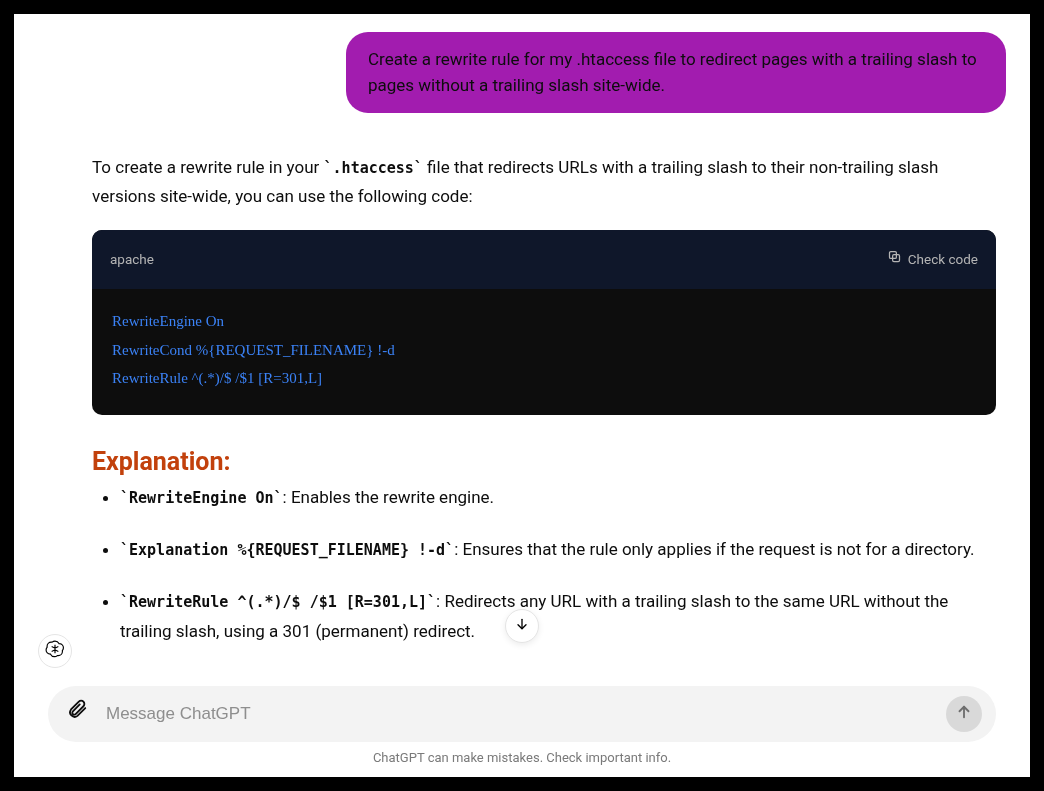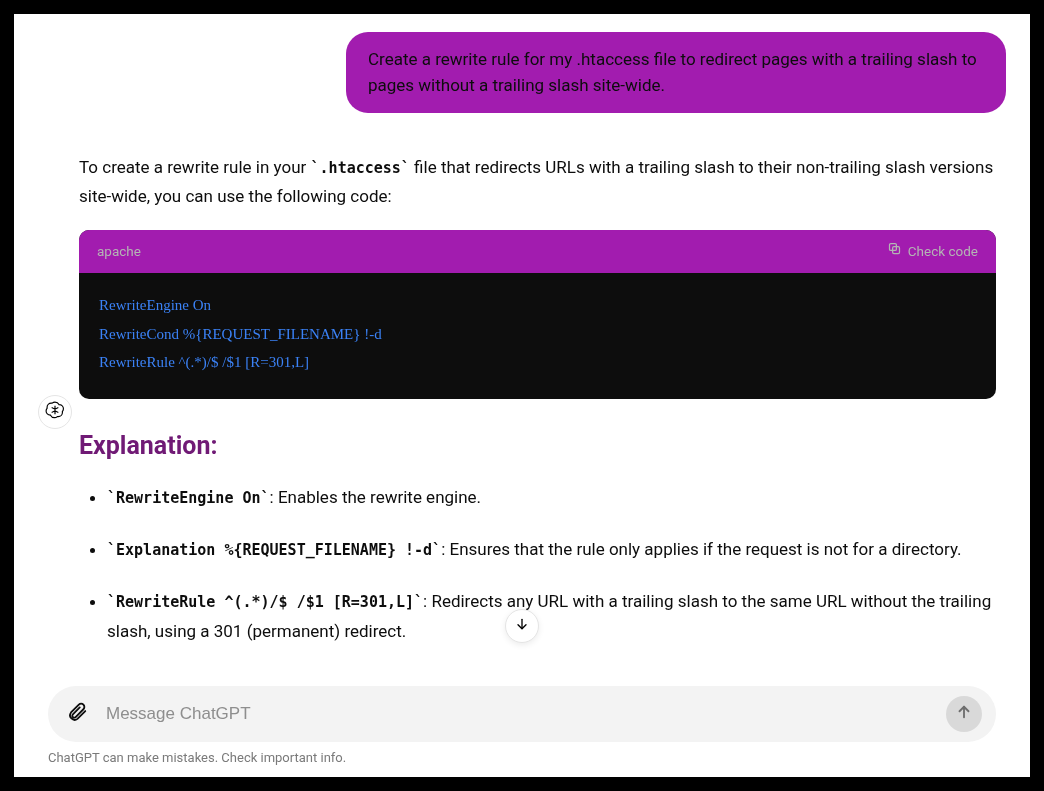--- a/index.html
+++ b/index.html
@@ -32,22 +32,22 @@
       background: #a21caf;
       border-radius: 22px;
       padding: 14px 22px;
       max-width: 660px;
       font-size: 17px;
       line-height: 1.55;
       color: #0d0d0d;
     }
     .assistant-row {
       display: flex;
-      align-items: center;
-      gap: 7px;
+      align-items: flex-end;
+      gap: 20px;
     }
     .avatar {
       width: 34px;
       height: 34px;
       border-radius: 50%;
       border: 1px solid #e5e5e5;
       display: flex;
       align-items: center;
       justify-content: center;
       flex-shrink: 0;
@@ -69,24 +69,24 @@
       font-weight: 600;
       color: #0d0d0d;
     }
     .code-block {
       background: #0d0d0d;
       border-radius: 10px;
       overflow: hidden;
       margin-bottom: 26px;
     }
     .code-header {
-      background: #a21caf;
+      background: #0f172a;
       color: #b4b4b4;
       font-size: 13.5px;
-      padding: 10px 18px;
+      padding: 18px 18px;
       display: flex;
       justify-content: space-between;
       align-items: center;
     }
     .copy-btn {
       display: flex;
       align-items: center;
       gap: 6px;
       cursor: pointer;
       color: #b4b4b4;
@@ -96,22 +96,21 @@
       padding: 18px 20px 22px 20px;
       font-family: Liberation Serif, serif;
       font-size: 15px;
       line-height: 1.9;
       color: #3b82f6;
       white-space: pre;
     }
     .explanation-heading {
       font-size: 25px;
       font-weight: 700;
-      margin-bottom: 16px;
-      color: #701a75;
+      color: #c2410c;
     }
     .explanation-list {
       list-style: disc;
       padding-left: 28px;
     }
     .explanation-list li {
       margin-bottom: 22px;
       line-height: 1.75;
     }
     .scroll-down {
@@ -137,21 +136,20 @@
       bottom: 0;
       left: 0;
       right: 0;
       padding: 0 34px 8px 34px;
       background: #fff;
     }
     .composer {
       background: #f3f3f3;
       border-radius: 30px;
       display: flex;
-      align-items: center;
       padding: 10px 14px;
       gap: 14px;
     }
     .attach-btn {
       width: 30px;
       height: 30px;
       display: flex;
       align-items: center;
       justify-content: center;
       cursor: pointer;
@@ -171,20 +169,21 @@
       height: 36px;
       border-radius: 50%;
       background: #d9d9d9;
       display: flex;
       align-items: center;
       justify-content: center;
       cursor: pointer;
     }
     .send-btn svg { width: 18px; height: 18px; }
     .disclaimer {
+      text-align: center;
       font-size: 13px;
       color: #7a7a7a;
       padding: 8px 0 4px 0;
     }
   </style>
 </head>
 <body>
 
 <div class="app-frame">
 

